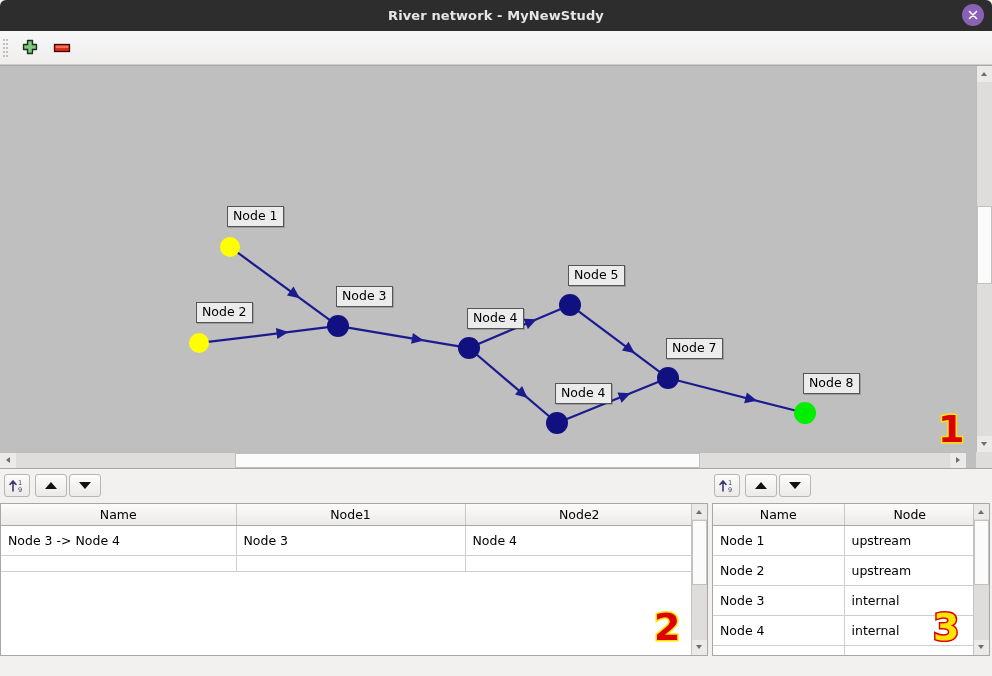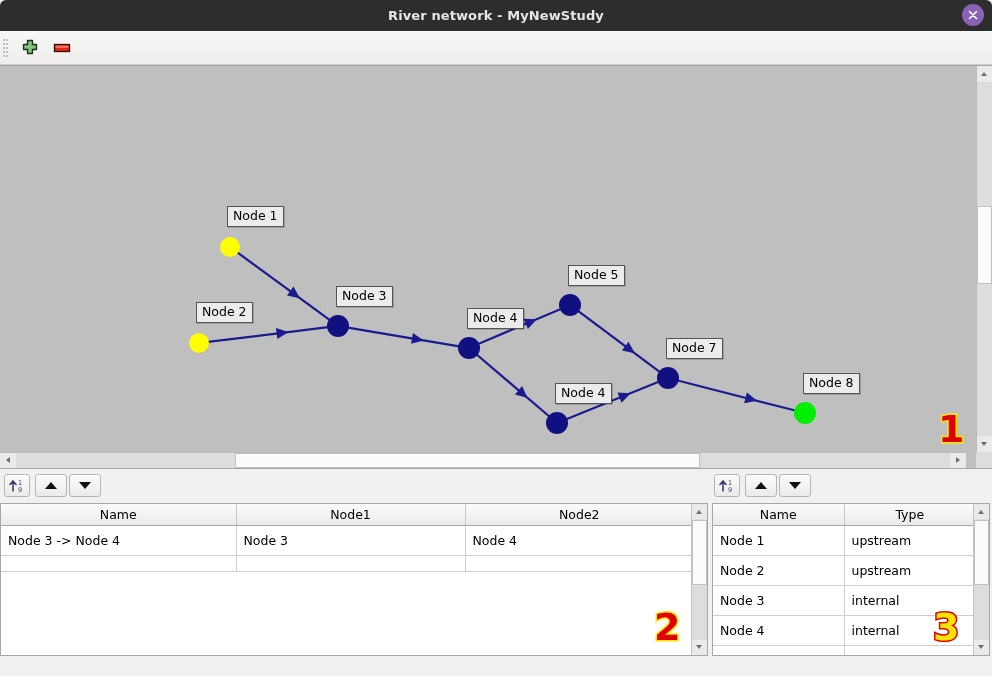--- a/index.html
+++ b/index.html
@@ -447,21 +447,21 @@
     <div class="table-wrap" style="top:32px; width:278px; height:153px;">
       <div style="position:absolute;left:0;top:0;width:262px;height:153px;overflow:hidden;">
         <table class="grid" id="nodes-table" style="width:262px;">
           <colgroup>
               <col style="width:131px">
               <col style="width:131px">
             </colgroup>
           <thead>
               <tr>
                 <th>Name</th>
-                <th style="border-right: none;">Type</th>
+                <th style="border-right: none;">Node</th>
               </tr>
             </thead>
           <tbody>
               <tr>
                 <td>Node 1</td>
                 <td style="border-right: none;">upstream</td>
               </tr>
               <tr>
                 <td>Node 2</td>
                 <td style="border-right: none;">upstream</td>

